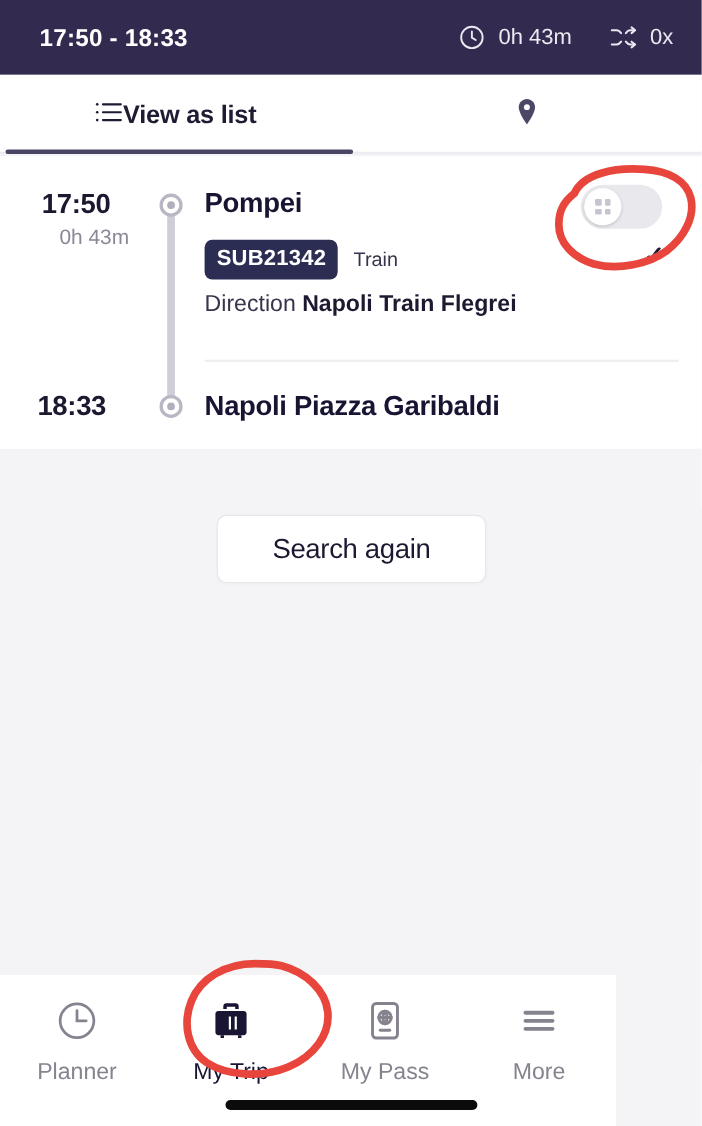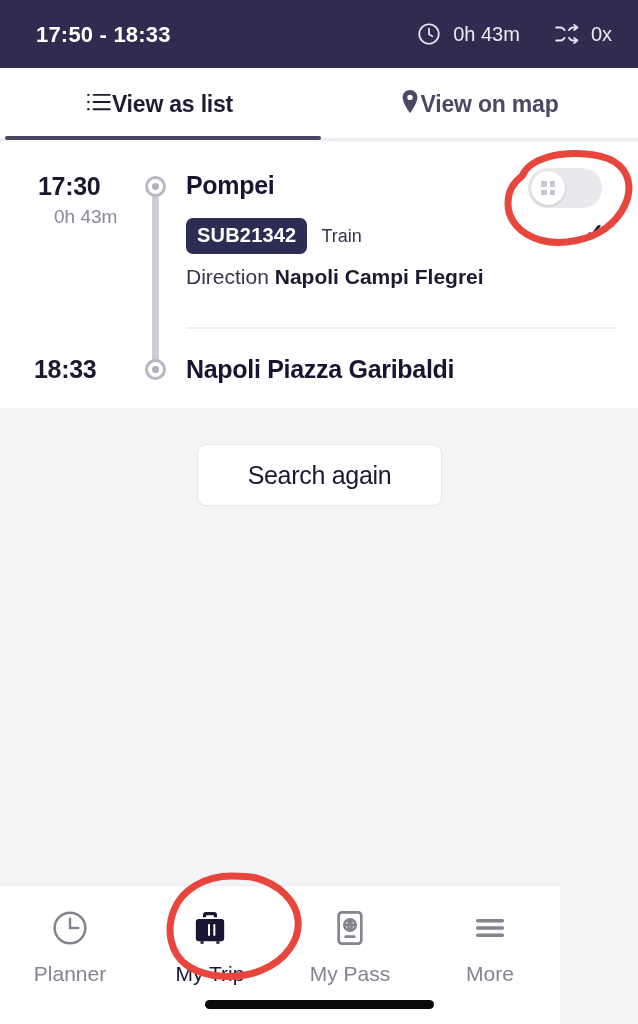--- a/index.html
+++ b/index.html
@@ -147,21 +147,21 @@
     display:block; background:#c6c5cf; border-radius:1px;
   }
   .check-mark {
     position:absolute; top:221px; left:585px;
     color:#1d1a33; font-size:23px; font-weight:bold;
     line-height:1;
   }
 
   
   .search-again {
-    position:absolute; top:444px; left:197px;
+    position:absolute; top:468px; left:197px;
     width:245px; height:62px;
     background:#ffffff; border:1px solid #e6e6ea;
     border-radius:9px;
     display:flex; align-items:center; justify-content:center;
     cursor:pointer;
     box-shadow:0 1px 2px rgba(0,0,0,0.02);
   }
   .search-again-label {
     font-size:25px; color:#1b1831; letter-spacing:-0.3px;
   }
@@ -245,46 +245,45 @@
       </span>
       <span class="tab-label">View as list</span>
     </div>
     <div class="tab inactive">
       <span>
         <svg width="22" height="26" viewBox="0 0 20 26" fill="#4d4766">
           <path d="M10 1C5.9 1 2.6 4.3 2.6 8.4 2.6 14 10 24 10 24s7.4-10 7.4-15.6C17.4 4.3 14.1 1 10 1z"></path>
           <circle cx="10" cy="8.4" r="2.7" fill="#ffffff"></circle>
         </svg>
       </span>
-      <span class="tab-label">View on map</span>
     </div>
   </div>
   <div class="tabs-underline-track"></div>
   <div class="tabs-underline-active"></div>
 
   <div class="card"></div>
 
-  <div class="dep-time leg-time">17:30</div>
+  <div class="dep-time leg-time">17:50</div>
   <div class="dur-small">0h 43m</div>
   <div class="arr-time leg-time">18:33</div>
 
   <div class="tl-line"></div>
   <div class="tl-dot tl-dot-top"></div>
   <div class="tl-dot tl-dot-bottom"></div>
 
   <div class="stop-name dep-stop">Pompei</div>
 
   <div class="line-row">
     <span class="line-badge">SUB21342</span>
     <span class="mode-label">Train</span>
   </div>
 
   <div class="direction-row">
     <span>Direction</span>
-    <span class="direction-value">Napoli Campi Flegrei</span>
+    <span class="direction-value">Napoli Train Flegrei</span>
   </div>
 
   <div class="card-divider"></div>
 
   <div class="stop-name arr-stop">Napoli Piazza Garibaldi</div>
 
   <div class="toggle">
     <div class="toggle-knob">
       <span></span>
         <span></span>

